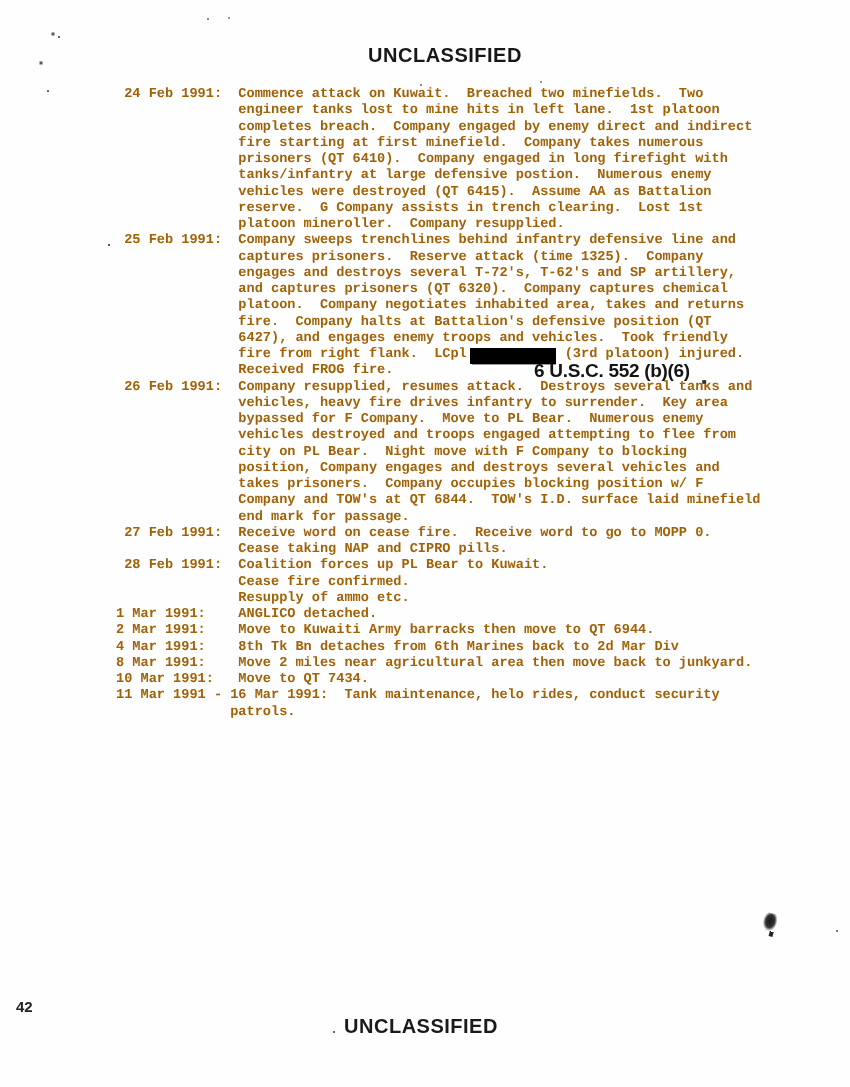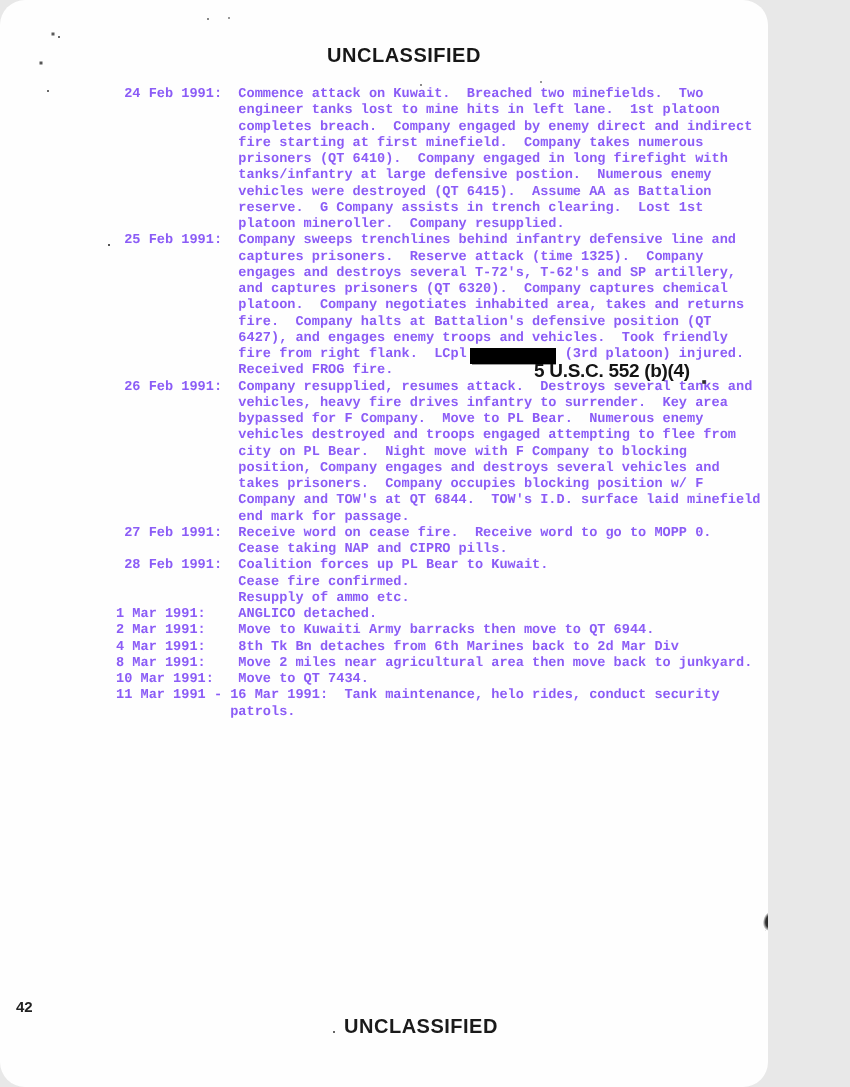--- a/index.html
+++ b/index.html
@@ -1,34 +1,33 @@
 <!DOCTYPE html>
 <html><head>
 <meta charset="utf-8">
 <style>
   html,body{margin:0;padding:0;background:#e8e8e8;}
   .page{
     position:relative;
-    width:768px;height:1087px;
+    width:850px;height:1087px;
     background:#fefefe;
     overflow:hidden;
     font-family:"Liberation Mono","DejaVu Sans Mono",monospace;
-    border-radius:25px;
   }
   .class-header{
     position:absolute;top:44px;left:0;width:100%;
     box-sizing:border-box;padding-left:40px;
     text-align:center;
     font:700 20px/1.1 "Liberation Sans",sans-serif;
     letter-spacing:.5px;color:#171717;
   }
   .log{
     position:absolute;left:116px;top:87px;margin:0;
     font:700 13.6px/16.25px "Liberation Mono","DejaVu Sans Mono",monospace;
-    color:#8b5cf6;white-space:pre;
+    color:#a16207;white-space:pre;
     text-rendering:geometricPrecision;
   }
   .redaction-box{
     position:absolute;left:470px;top:348px;width:86px;height:16px;
     background:#000;
     box-shadow:1px 2px 0 -1px #9a9a9a;
   }
   .statute-stamp{
     position:absolute;left:534px;top:361px;
     font:700 19px/1.1 "Liberation Sans",sans-serif;
@@ -110,21 +109,21 @@
 1 Mar 1991:    ANGLICO detached.
 2 Mar 1991:    Move to Kuwaiti Army barracks then move to QT 6944.
 4 Mar 1991:    8th Tk Bn detaches from 6th Marines back to 2d Mar Div
 8 Mar 1991:    Move 2 miles near agricultural area then move back to junkyard.
 10 Mar 1991:   Move to QT 7434.
 11 Mar 1991 - 16 Mar 1991:  Tank maintenance, helo rides, conduct security
               patrols.</pre>
 
   <div class="redaction-box"></div>
 
-  <div class="statute-stamp">5 U.S.C. 552 (b)(4)</div>
+  <div class="statute-stamp">6 U.S.C. 552 (b)(6)</div>
 
   <div class="ink-smudge"></div>
   <div class="specks"></div>
 
   <div class="page-number">42</div>
 
   <div class="class-footer">UNCLASSIFIED</div>
 
 </div>
 

